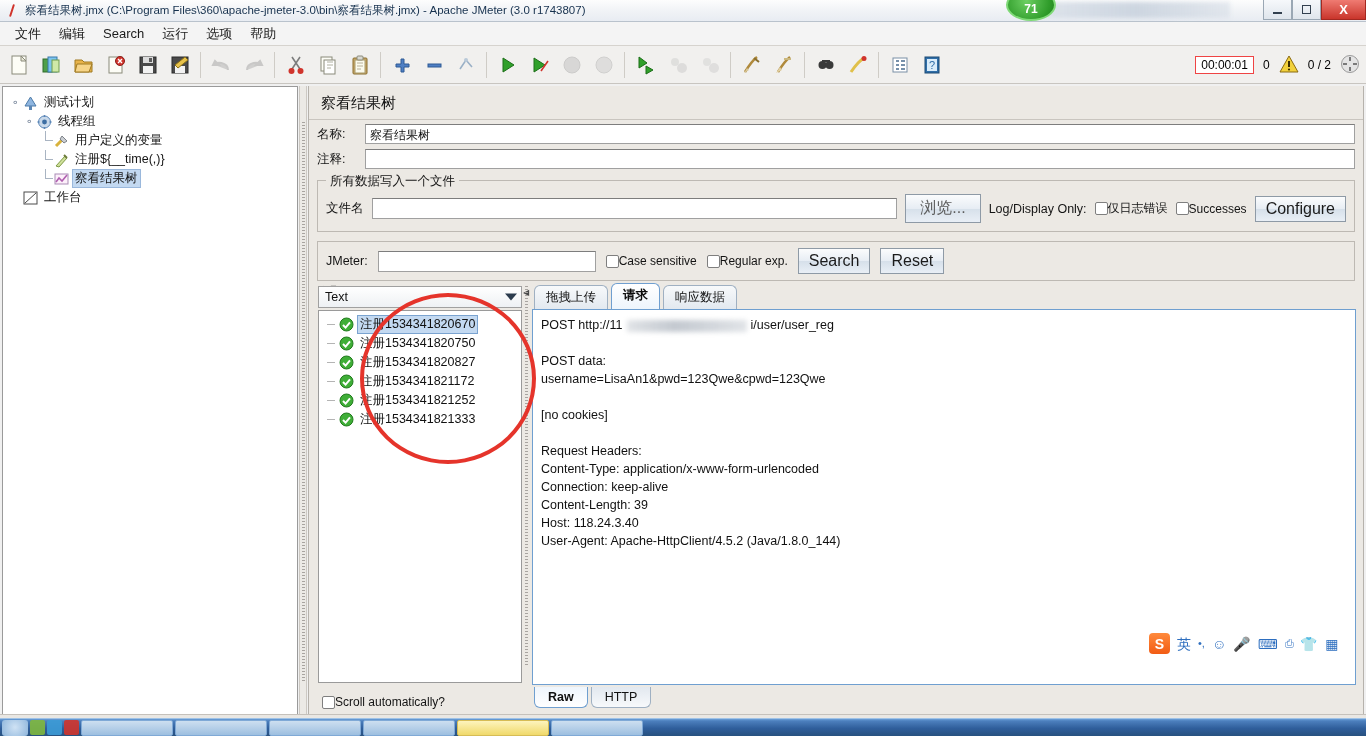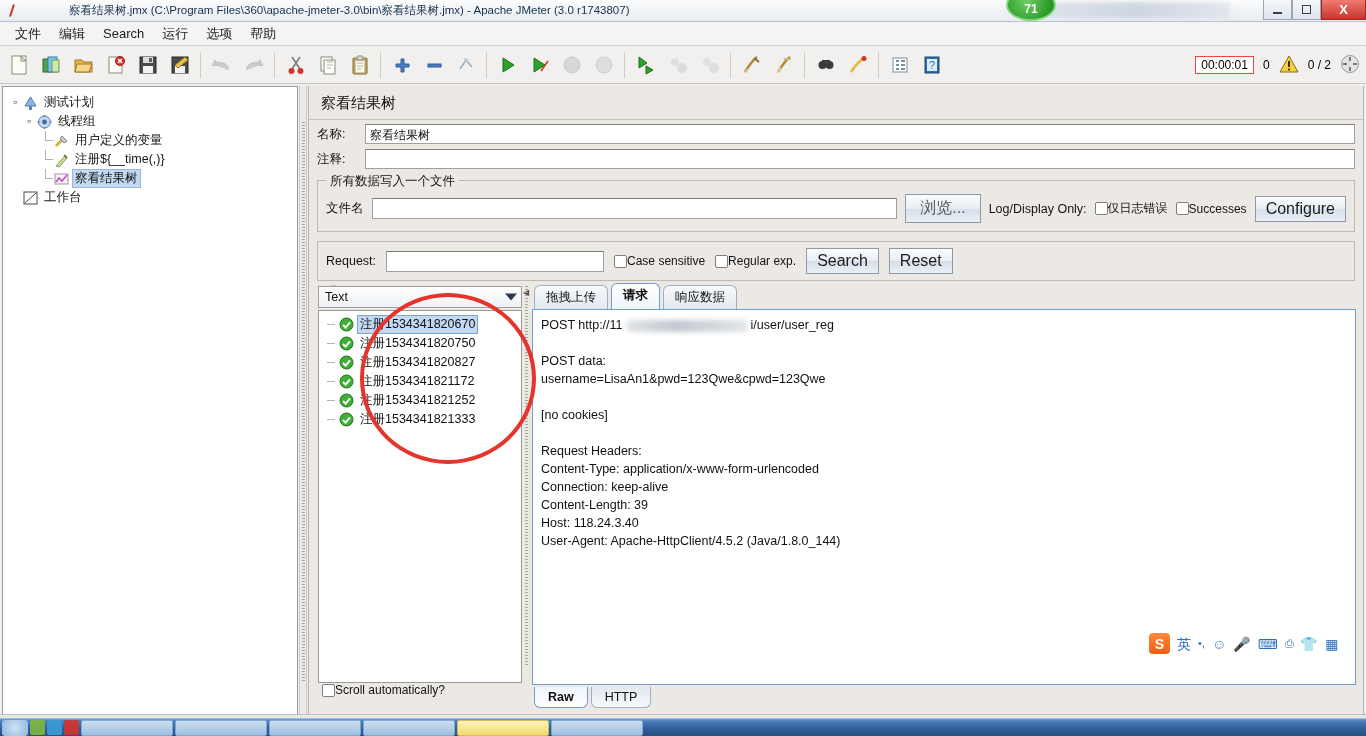--- a/index.html
+++ b/index.html
@@ -15,21 +15,21 @@
     position: relative;
     width: 1366px; height: 736px;
     background: #f0f0f0;
   }
 
   
   .titlebar {
     position: absolute; left: 0; top: 0; width: 1366px; height: 22px;
     background: linear-gradient(to bottom, #fdfdfd 0%, #f2f4f7 45%, #e8ecf2 100%);
     border-bottom: 1px solid #b9c2cc;
-    display: flex; align-items: center; gap: 44px;
+    display: flex; align-items: center;
   }
   .tb-icon {
     width: 16px; height: 16px; margin-left: 5px; margin-right: 4px;
     position: relative; flex: none;
   }
   .tb-icon::before {
     content: ""; position: absolute; left: 6px; top: 1px;
     width: 2px; height: 13px; background: #d0342c;
     transform: rotate(18deg); border-radius: 1px;
   }
@@ -261,21 +261,21 @@
     padding-left: 20px; font-size: 12.5px; color: #111; position: relative;
   }
   .res-item .dash {
     position: absolute; left: 8px; top: 9px; width: 8px; height: 1px; background: #b4b4b4;
   }
   .res-item .ok {
     width: 15px; height: 15px; margin-right: 4px; flex: none;
   }
   .res-item .txt { padding: 0 2px; white-space: nowrap; }
   .res-item .txt.sel { background: #c3d9f1; outline: 1px solid #7aa3d0; }
-  .scroll-chk { height: 26px; display: flex; align-items: flex-start; padding-left: 4px; }
+  .scroll-chk { height: 26px; display: flex; align-items: flex-end; padding-left: 4px; }
 
   .res-splitter {
     width: 10px; background: #ece9e4; position: relative;
   }
   .res-splitter .dots2 {
     position: absolute; left: 3px; top: 0; width: 3px; height: 380px;
     background-image: repeating-linear-gradient(to bottom,#a8a4a0 0 1px, transparent 1px 3px);
   }
   .res-splitter .upchev {
     position: absolute; left: 1px; top: 2px; font-size: 8px; color: #4a4a4a;
@@ -722,21 +722,21 @@
         </label>
         <label class="chk">
           <span class="box"></span>
           <span>Successes</span>
         </label>
         <div class="btn">Configure</div>
       </div>
     </div>
 
     <div class="search-bar">
-      <span class="sl">Request:</span>
+      <span class="sl">JMeter:</span>
       <div class="search-input"></div>
       <label class="chk">
         <span class="box"></span>
         <span>Case sensitive</span>
       </label>
       <label class="chk">
         <span class="box"></span>
         <span>Regular exp.</span>
       </label>
       <div class="btn">Search</div>

